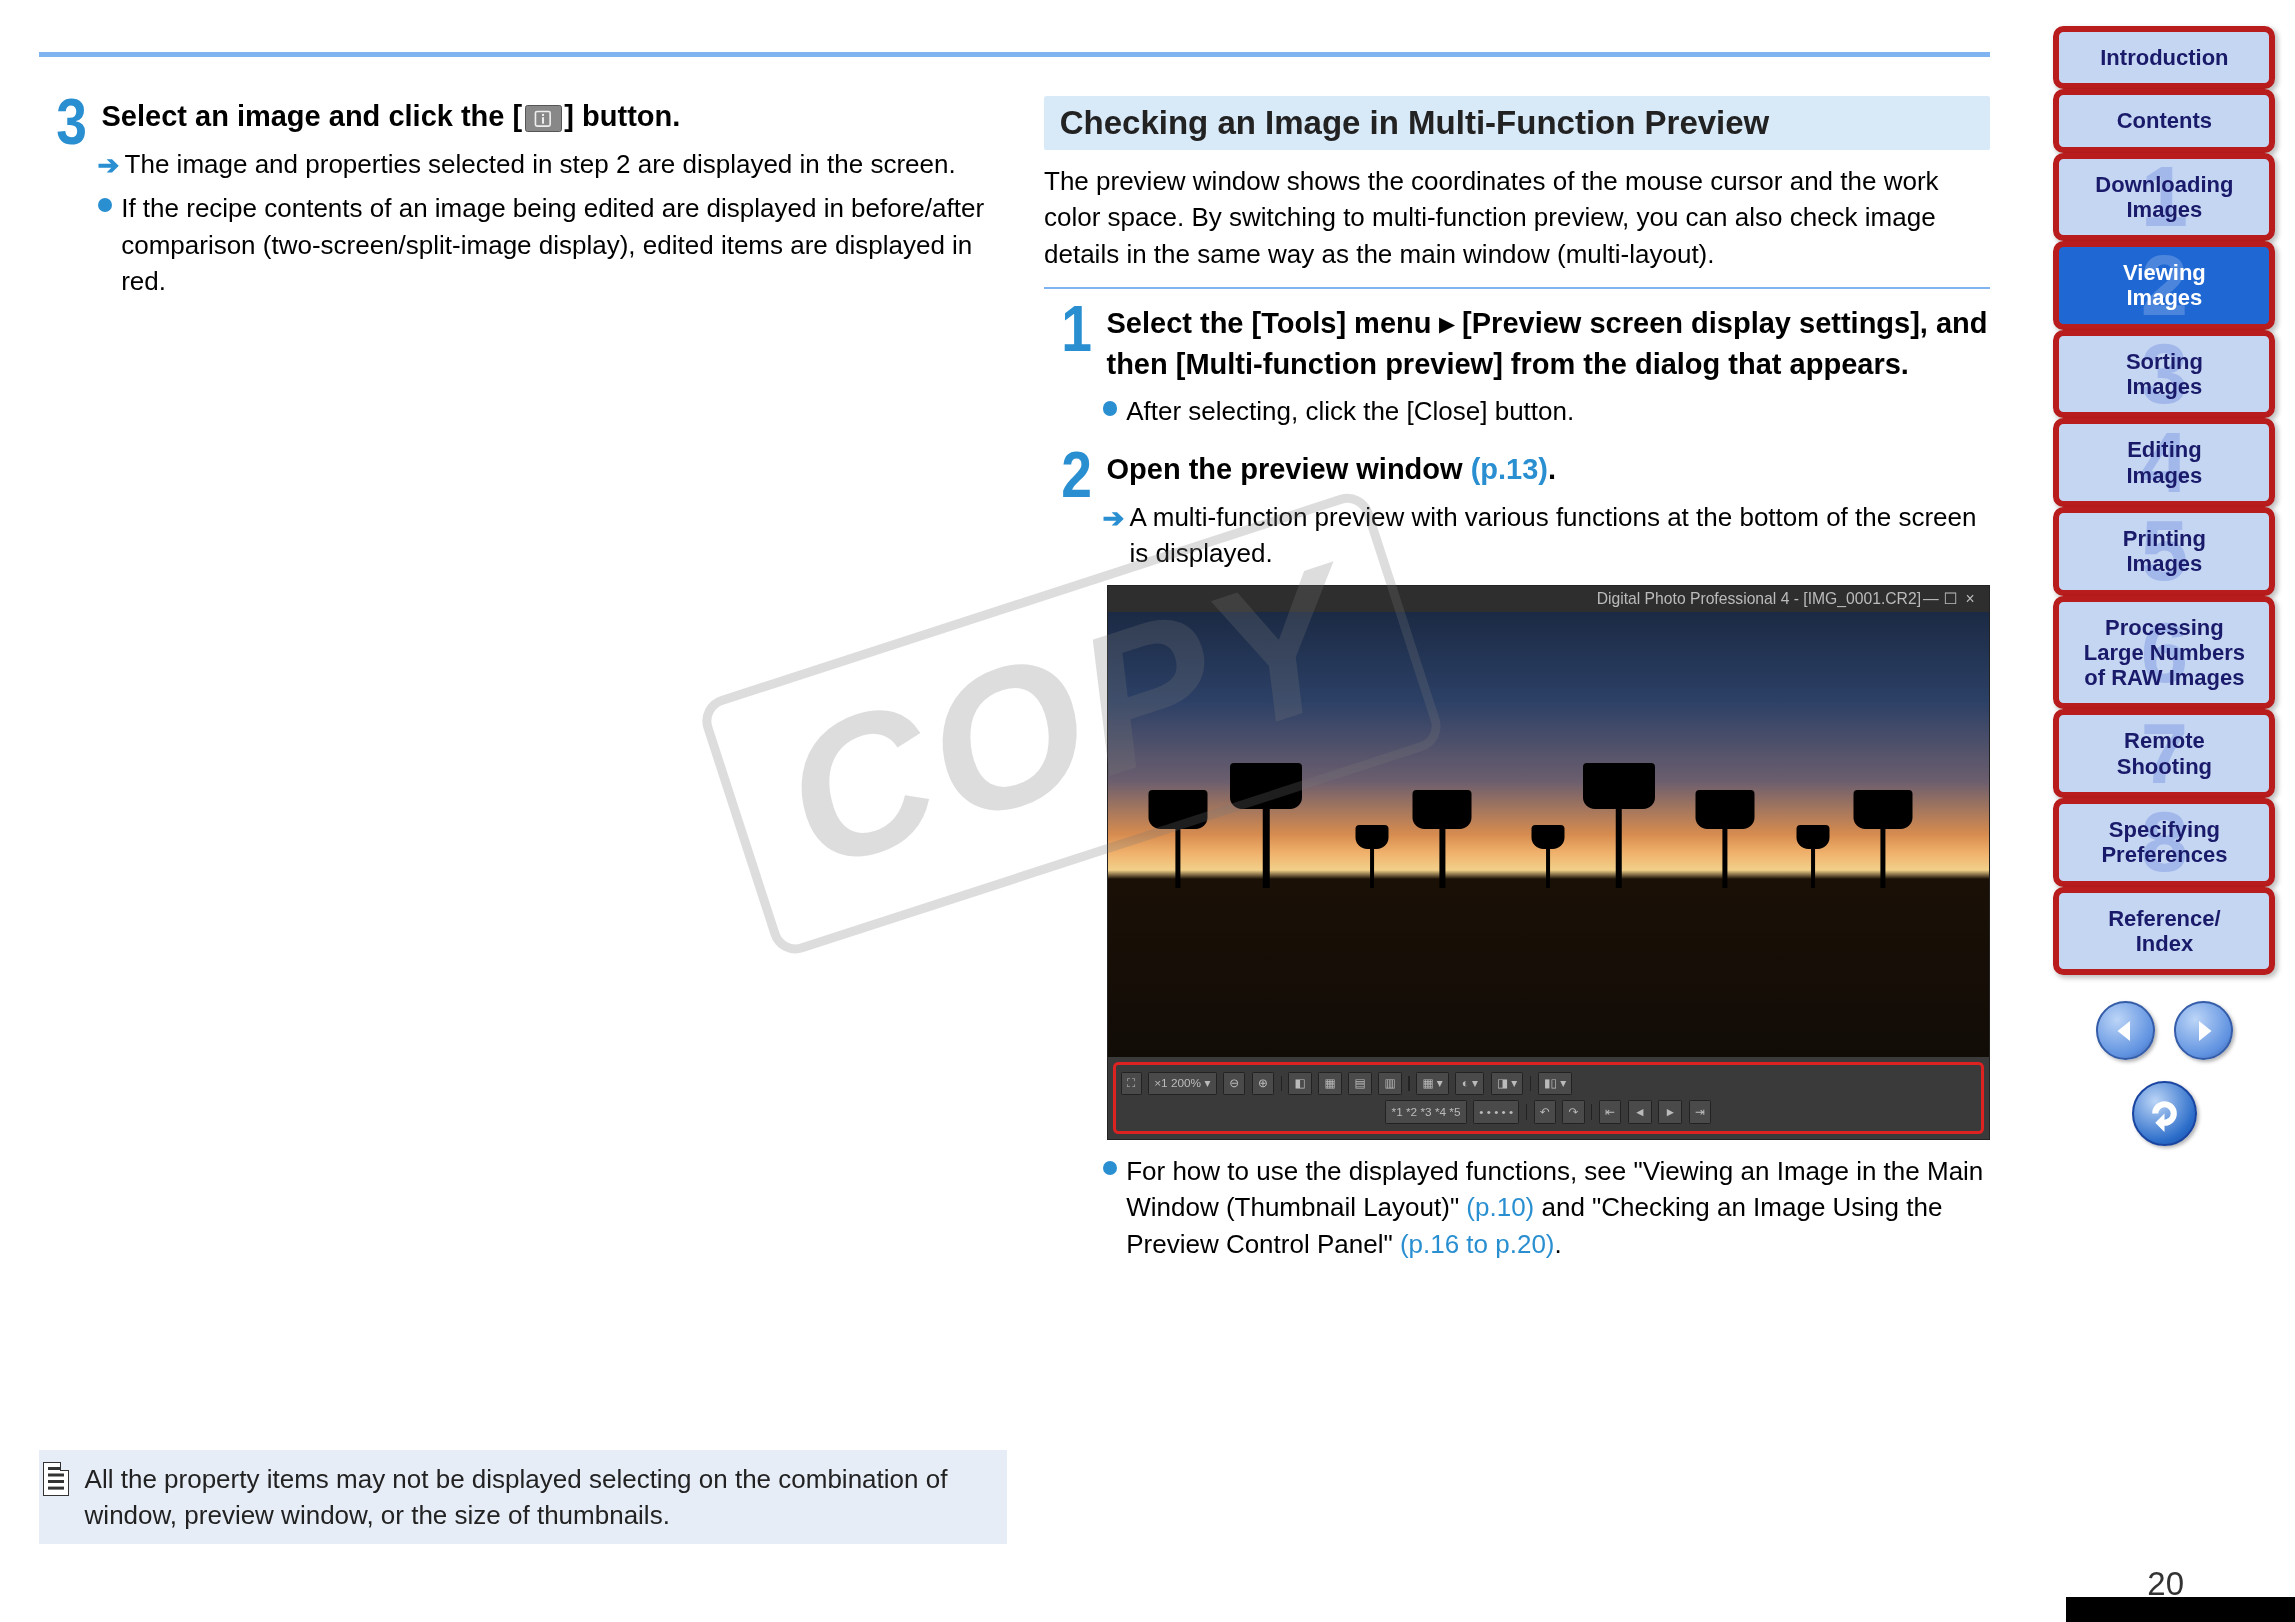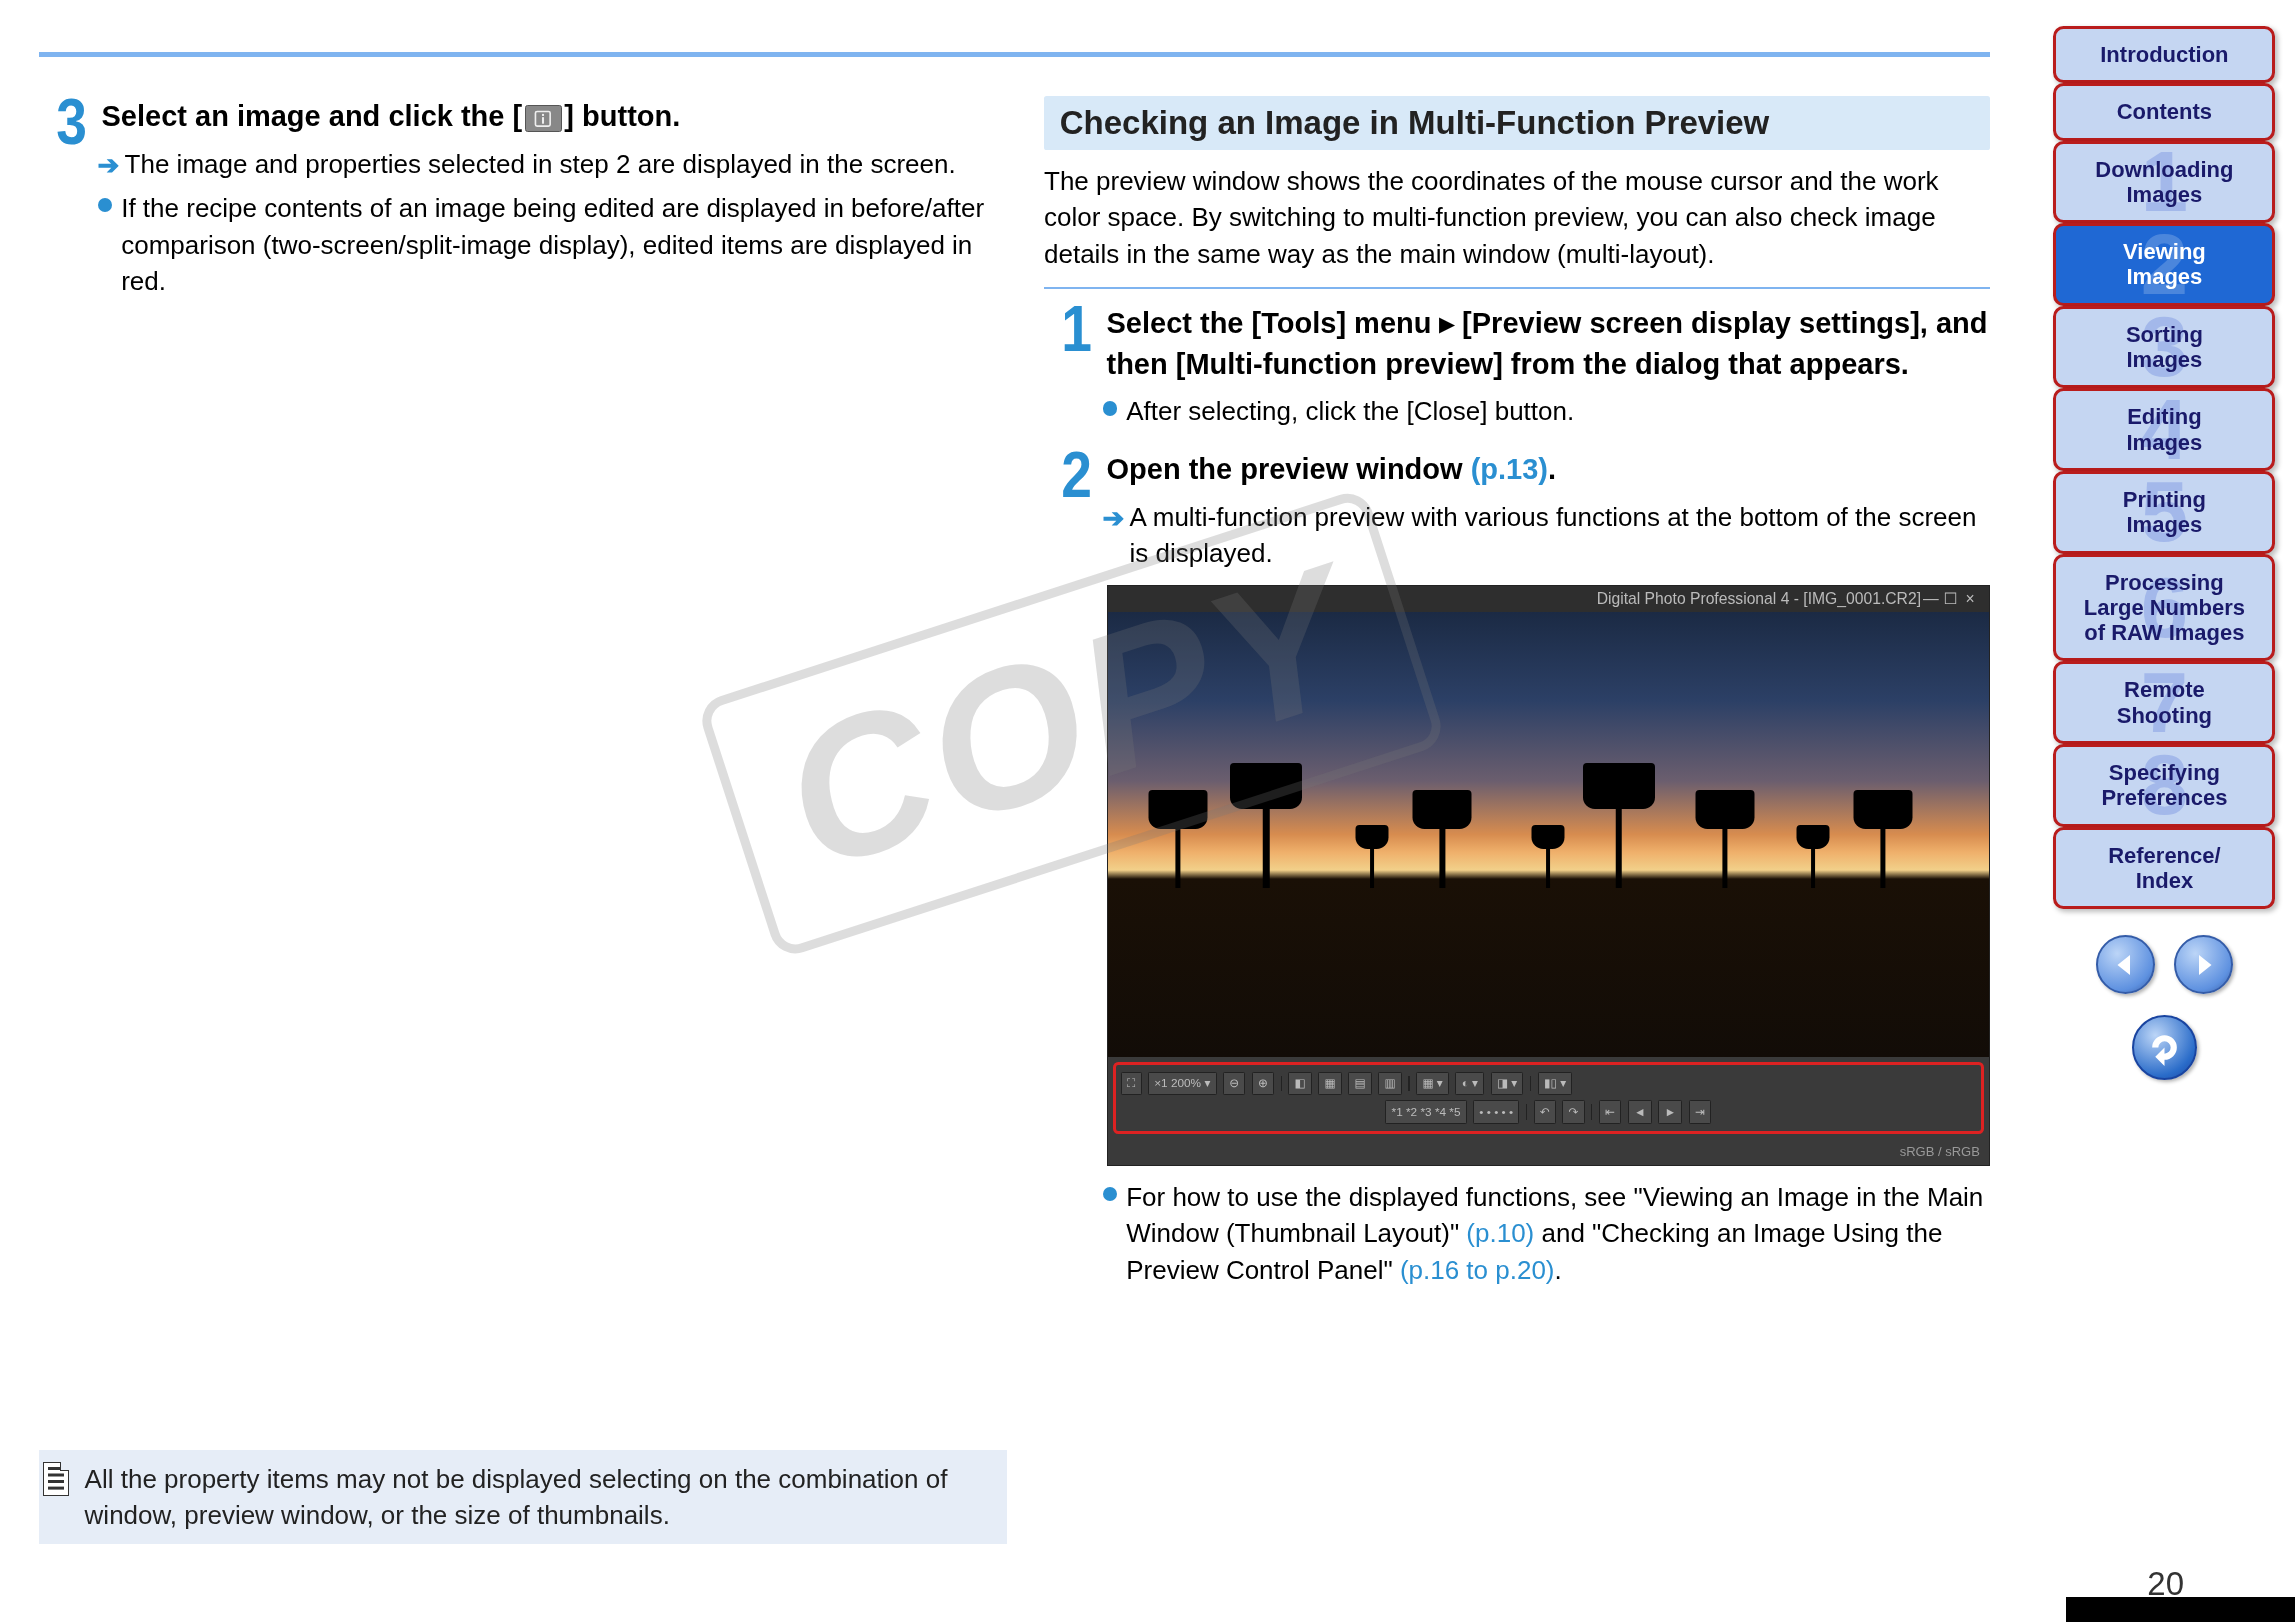--- a/index.html
+++ b/index.html
@@ -173,21 +173,21 @@
     position: absolute;
     right: 19.6px;
     top: 26px;
     width: 222px;
     display: flex;
     flex-direction: column;
     gap: 13px;
   }
   .nav-btn {
     background: #c5d6f2;
-    border: 3px solid #b91c1c;
+    border: 6px solid #b91c1c;
     border-radius: 10.5px;
     padding: 13px 19px;
     text-align: center;
     font-size: 22px;
     font-weight: 700;
     color: #1a1a6a;
     line-height: 1.15;
     position: relative;
     box-shadow: 2.6px 2.6px 5.2px rgba(0,0,0,0.25);
     cursor: pointer;
@@ -365,23 +365,20 @@
                 <span class="tb-sep"></span>
                 <span class="tb-item">↶</span>
                 <span class="tb-item">↷</span>
                 <span class="tb-sep"></span>
                 <span class="tb-item">⇤</span>
                 <span class="tb-item">◄</span>
                 <span class="tb-item">►</span>
                 <span class="tb-item">⇥</span>
               </div>
             </div>
-            <div class="statusbar">
-              <span>sRGB / sRGB</span>
-            </div>
           </div>
 
           <div class="sub-bullet" style="margin-top:13px;">
             <span class="dot"></span>
             <span>
               <span>For how to use the displayed functions, see "Viewing an Image in the Main Window (Thumbnail Layout)" </span><span class="link-ref">(p.10)</span><span> and "Checking an Image Using the Preview Control Panel" </span><span class="link-ref">(p.16 to p.20)</span><span>.</span>
             </span>
           </div>
 
         </div>

